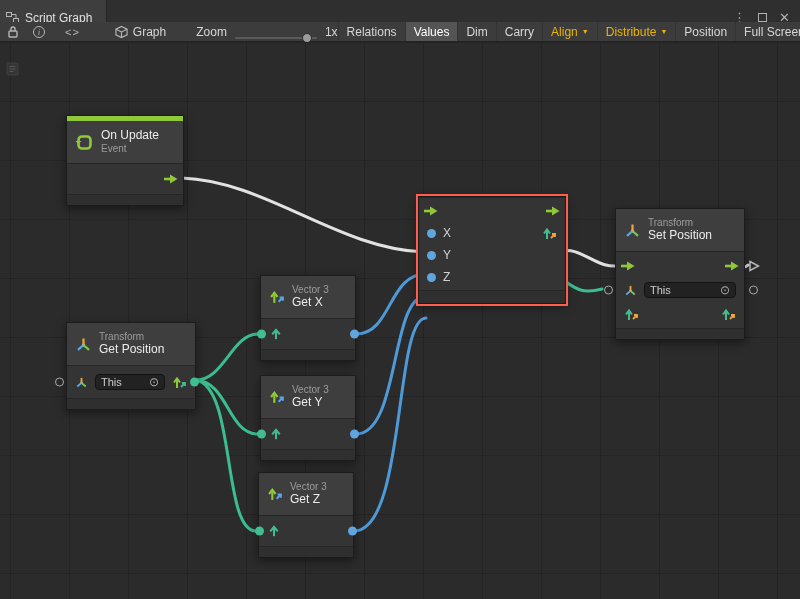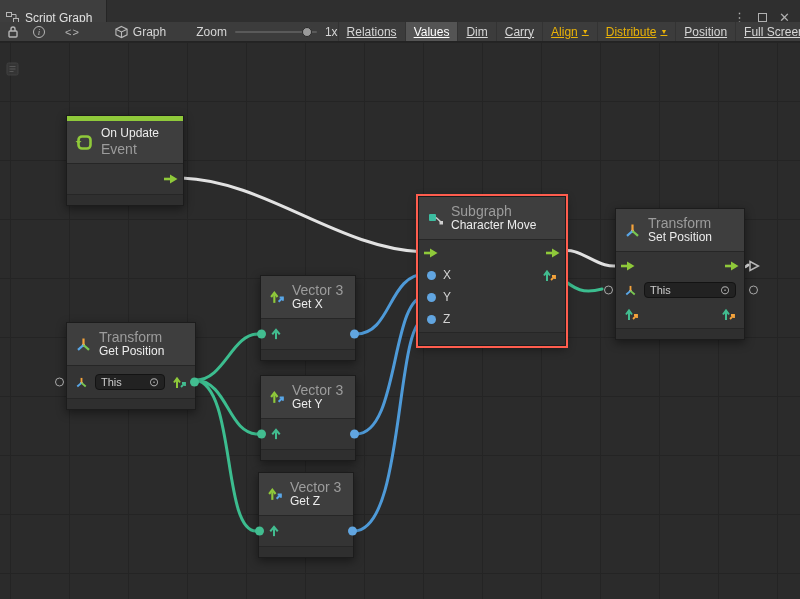--- a/index.html
+++ b/index.html
@@ -36,30 +36,30 @@
   }
   .tool-icon { display:flex; align-items:center; justify-content:center; padding:0 7px; height:100%; }
   .vsep { width:1px; height:14px; background:#2a2a2a; margin:0 3px; }
   .info-circle {
     width:12px; height:12px; border:1px solid #b5b5b5; border-radius:50%;
     font-size:9px; color:#b5b5b5; display:flex; align-items:center; justify-content:center;
     font-style:italic; font-family:"Liberation Serif", serif;
   }
   .code-glyph { color:#b5b5b5; font-size:11px; letter-spacing:1px; }
   .cube-group { display:flex; align-items:center; gap:5px; margin-left:28px; }
-  .zoom-group { display:flex; align-items:center; gap:8px; margin-left:30px; }
+  .zoom-group { display:flex; align-items:flex-end; gap:8px; margin-left:30px; }
   .slider-track { position:relative; width:82px; height:2px; background:#5a5a5a; border-radius:1px; }
   .slider-handle {
     position:absolute; top:50%; left:88%; transform:translate(-50%,-50%);
     width:10px; height:10px; border-radius:50%; background:#9a9a9a; border:1px solid #2a2a2a;
   }
   .tbtn-group { margin-left:auto; display:flex; align-items:stretch; height:100%; }
   .tbtn {
     display:flex; align-items:center; gap:3px; padding:0 8px;
-    border-left:1px solid #333333; color:#d6d6d6; cursor:default; white-space:nowrap;text-decoration:underline;
+    border-left:1px solid #333333; color:#d6d6d6; cursor:default; white-space:nowrap;
   }
   .tbtn.active { background:#545454; color:#ffffff; }
   .tbtn.disabled { color:#eab308; }
   .caret { font-size:7px; margin-left:1px; }
 
   
   .canvas {
     position:absolute; top:42px; left:0; width:800px; height:557px;
     background-color:var(--canvas-bg,#2b2b2b);
     background-image:
@@ -79,21 +79,21 @@
     position:absolute; background:#363636; border:1px solid #1c1c1c;
     box-shadow:0 3px 9px rgba(0,0,0,0.45); font-size:12px;
   }
   .node.selected { outline:2px solid var(--selection-red,#ff5d4e); }
   .accent { height:5px; background:var(--accent-green,#8fc93a); }
   .head {
     display:flex; align-items:center; gap:7px; padding:1px 8px;
     background:#3e3e3e; height:42px;
   }
   .titles { display:flex; flex-direction:column; justify-content:center; line-height:1.15; }
-  .sub   { font-size:14px; color:#9c9c9c; }
+  .sub   { font-size:10px; color:#9c9c9c; }
   .title { font-size:12px; color:#ececec; }
   .body  { background:#343434; border-top:1px solid #262626; border-bottom:1px solid #262626; padding:2px 8px; }
   .foot  { height:10px; background:#2f2f2f; }
   .row { display:flex; align-items:center; gap:7px; height:22px; position:relative; }
   .flowrow { justify-content:space-between; }
   .spacer { flex:1; }
   .plabel { color:#d2d2d2; font-size:12px; }
 
   .dot { width:9px; height:9px; border-radius:50%; flex:none; }
   .dot.blue { background:var(--port-blue,#61a5e0); }
@@ -244,33 +244,20 @@
               <path d="M1 6 H8" stroke="#8fc93a" stroke-width="2.6"></path>
               <path d="M7 1.5 L14.5 6 L7 10.5 Z" fill="#8fc93a"></path>
             </svg>
         </span>
       </div>
     </div>
     <div class="foot"></div>
   </div>
 
   <div class="node selected" style="left:418px; top:154px; width:148px;">
-    <div class="head">
-      <span class="nicon">
-        <svg width="17" height="17" viewBox="0 0 17 17">
-            <rect x="2" y="4" width="7" height="7" rx="1" fill="#3cbda0"></rect>
-            <path d="M9 7.5 L14 12" stroke="#cfcfcf" stroke-width="1.5"></path>
-            <rect x="12.5" y="11" width="3.5" height="3.5" fill="#cfcfcf"></rect>
-          </svg>
-      </span>
-      <div class="titles">
-        <span class="sub">Subgraph</span>
-        <span class="title">Character Move</span>
-      </div>
-    </div>
     <div class="body">
       <div class="row flowrow">
         <span class="flowport in">
           <svg width="16" height="12" viewBox="0 0 16 12">
               <path d="M1 6 H8" stroke="#8fc93a" stroke-width="2.6"></path>
               <path d="M7 1.5 L14.5 6 L7 10.5 Z" fill="#8fc93a"></path>
             </svg>
         </span>
         <span class="flowport out">
           <svg width="16" height="12" viewBox="0 0 16 12">

